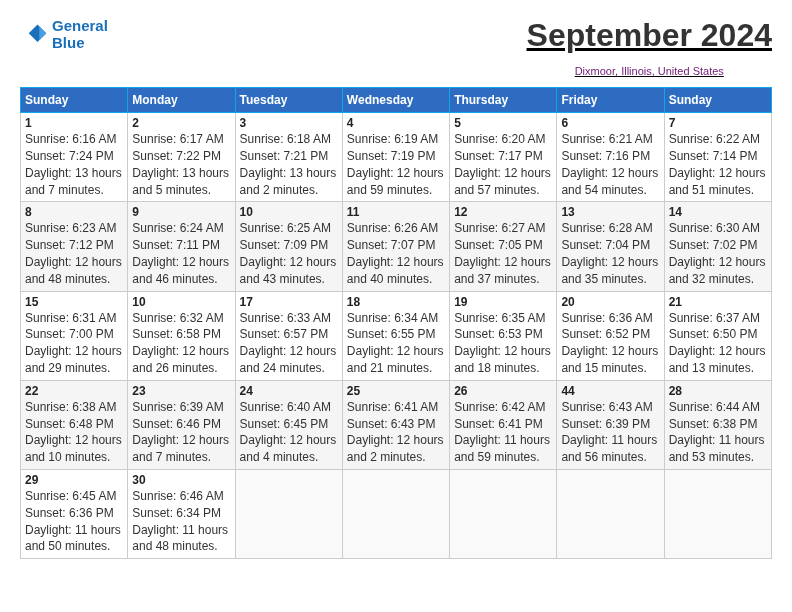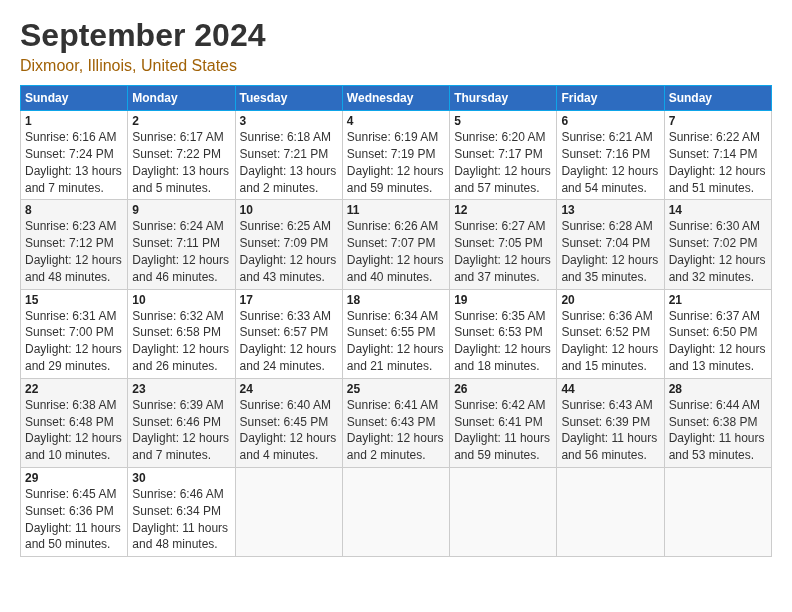--- a/index.html
+++ b/index.html
@@ -34,32 +34,33 @@
       line-height: 1.1;
     }
     .logo-text span {
       color: #1a6fba;
     }
     .logo-icon {
       width: 28px;
       height: 28px;
     }
     .title-block {
-      text-align: left;
+      text-align: center;
+      text-decoration: underline;
     }
     .month-title {
       font-size: 32px;
       font-weight: bold;
       color: #333;
       line-height: 1.1;
     }
     .subtitle {
-      font-size: 16px;
-      color: #a16207;
-      margin-top: 4px;
+      font-size: 11px;
+      color: #701a75;
+      margin-top: 12px;
     }
     .calendar {
       width: 100%;
       border-collapse: collapse;
       table-layout: fixed;
     }
     .calendar th {
       background-color: #2d6cc0;
       color: #fff;
       font-size: 12px;
@@ -94,20 +95,31 @@
     }
     .empty {
       background: #f9f9f9 !important;
     }
   </style>
 </head>
 <body>
 
 <div class="page">
   <div class="header">
+    <div class="logo">
+      <svg class="logo-icon" viewBox="0 0 32 32">
+        <rect x="0" y="0" width="32" height="32" fill="white"></rect>
+        <polygon points="20,4 30,14 20,24 10,14" fill="#1a6fba"></polygon>
+        <polygon points="22,6 30,14 22,22" fill="#4a9de0"></polygon>
+      </svg>
+      <div class="logo-text">
+        <div><span>General</span></div>
+        <div><span>Blue</span></div>
+      </div>
+    </div>
     <div class="title-block">
       <div class="month-title">September 2024</div>
       <div class="subtitle">Dixmoor, Illinois, United States</div>
     </div>
   </div>
 
   <table class="calendar">
     <thead>
       <tr id="calendar-header">
       <th>Sunday</th>

